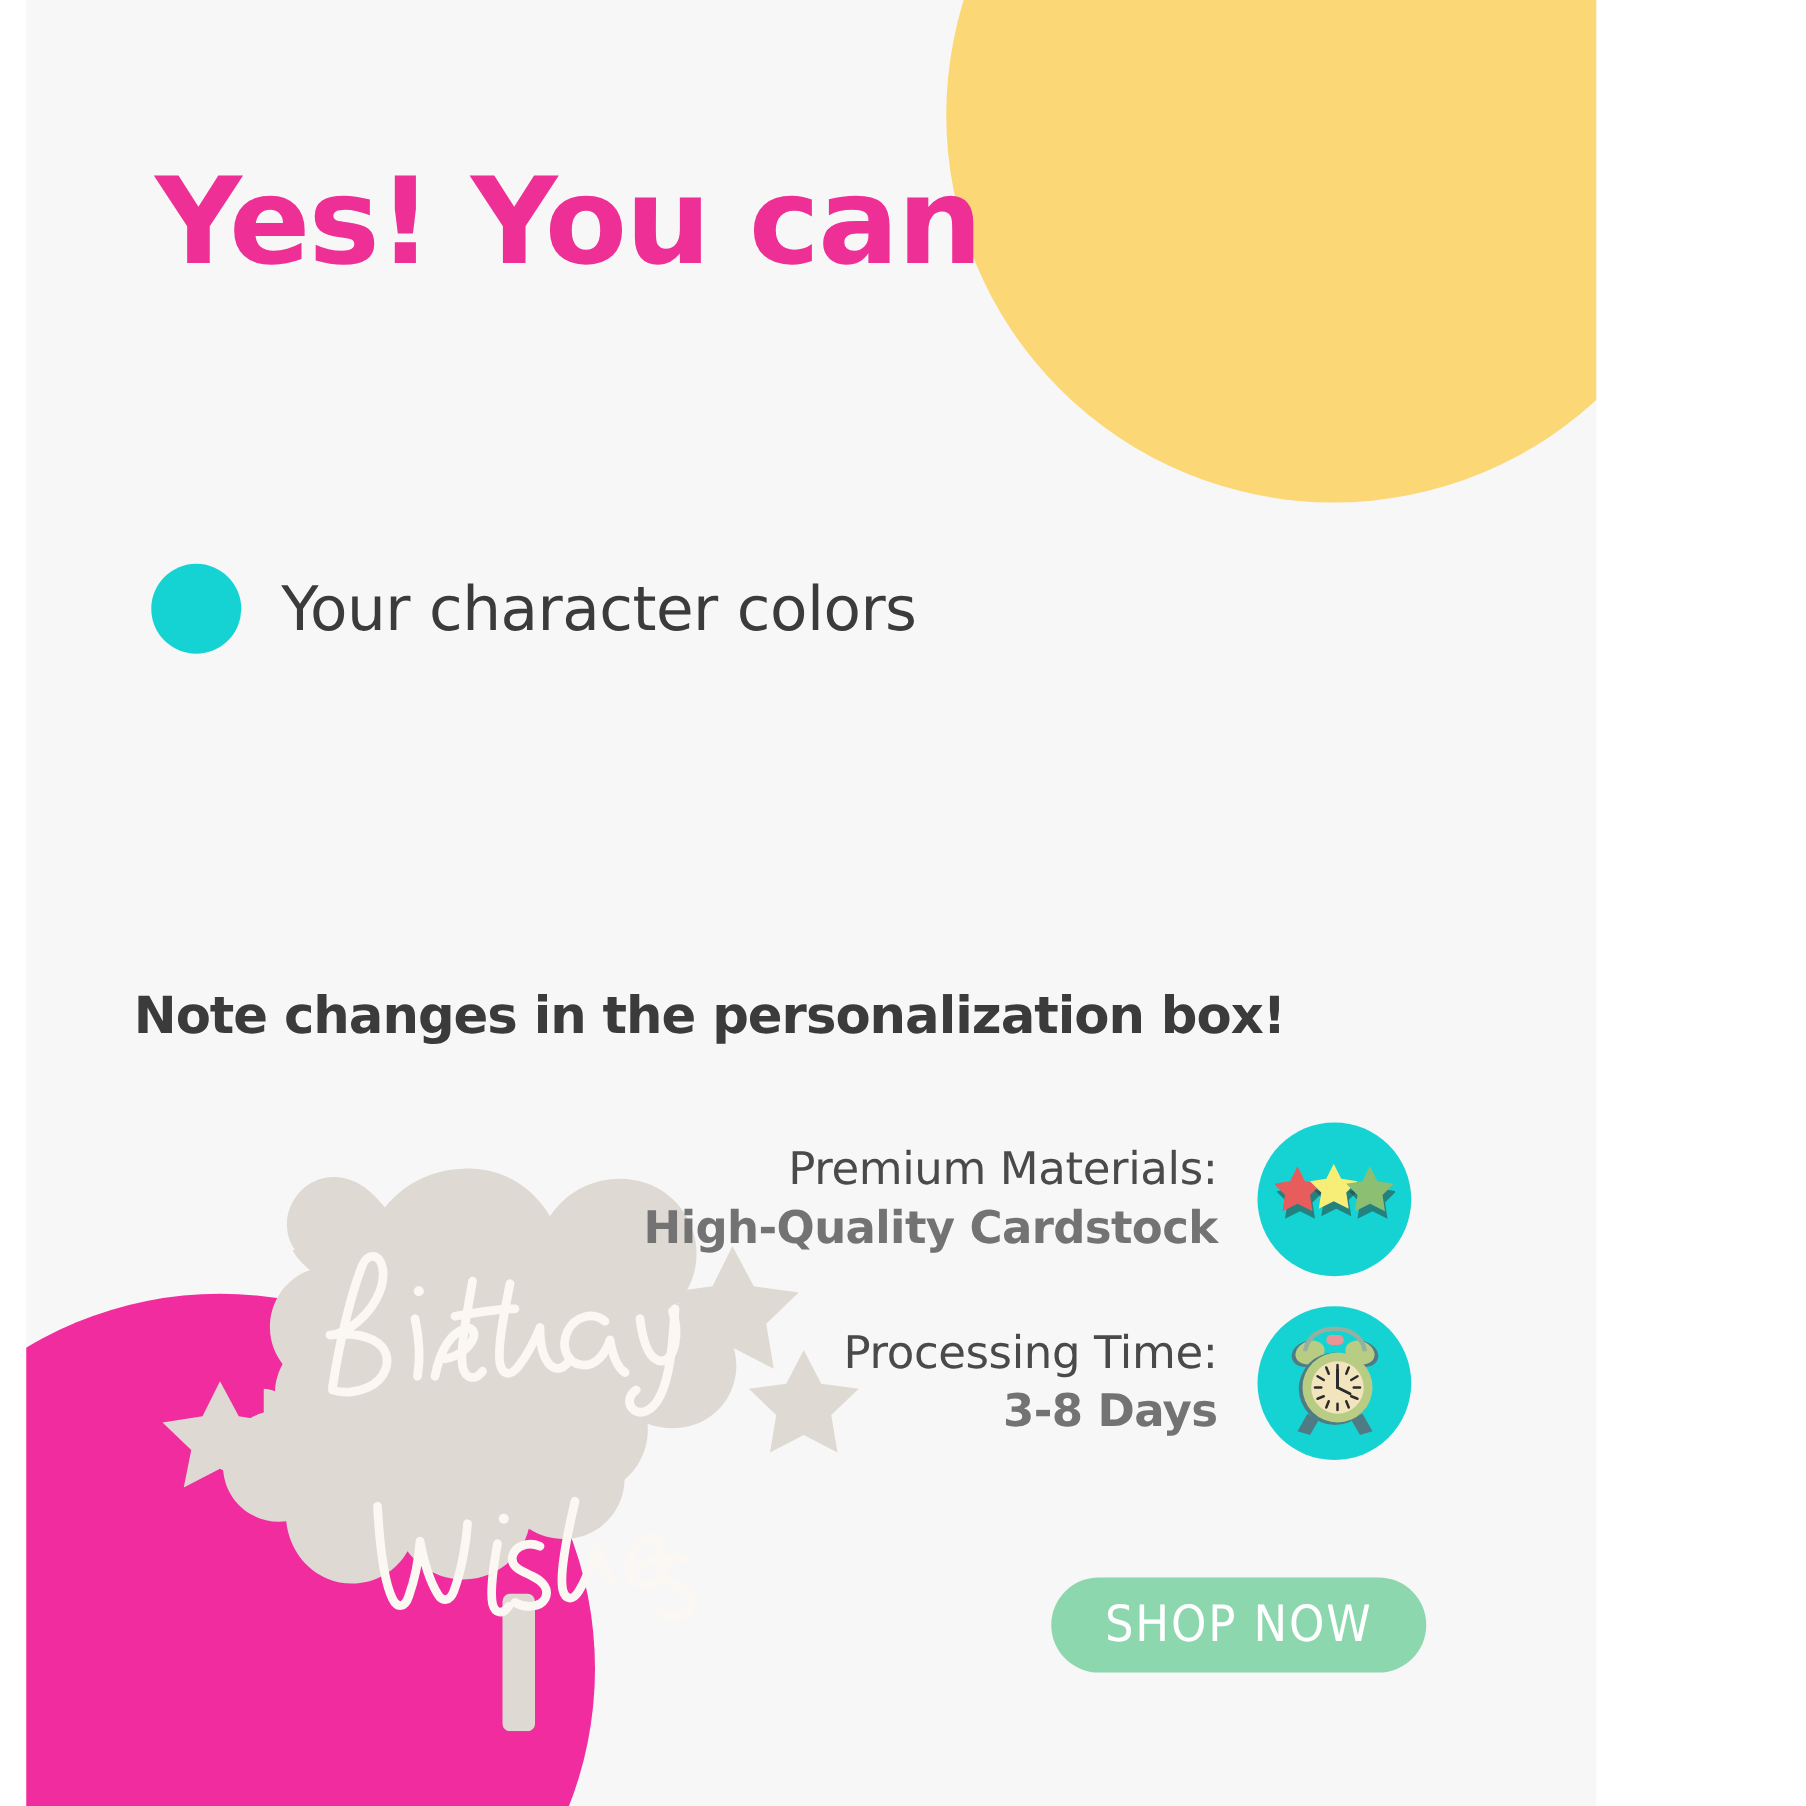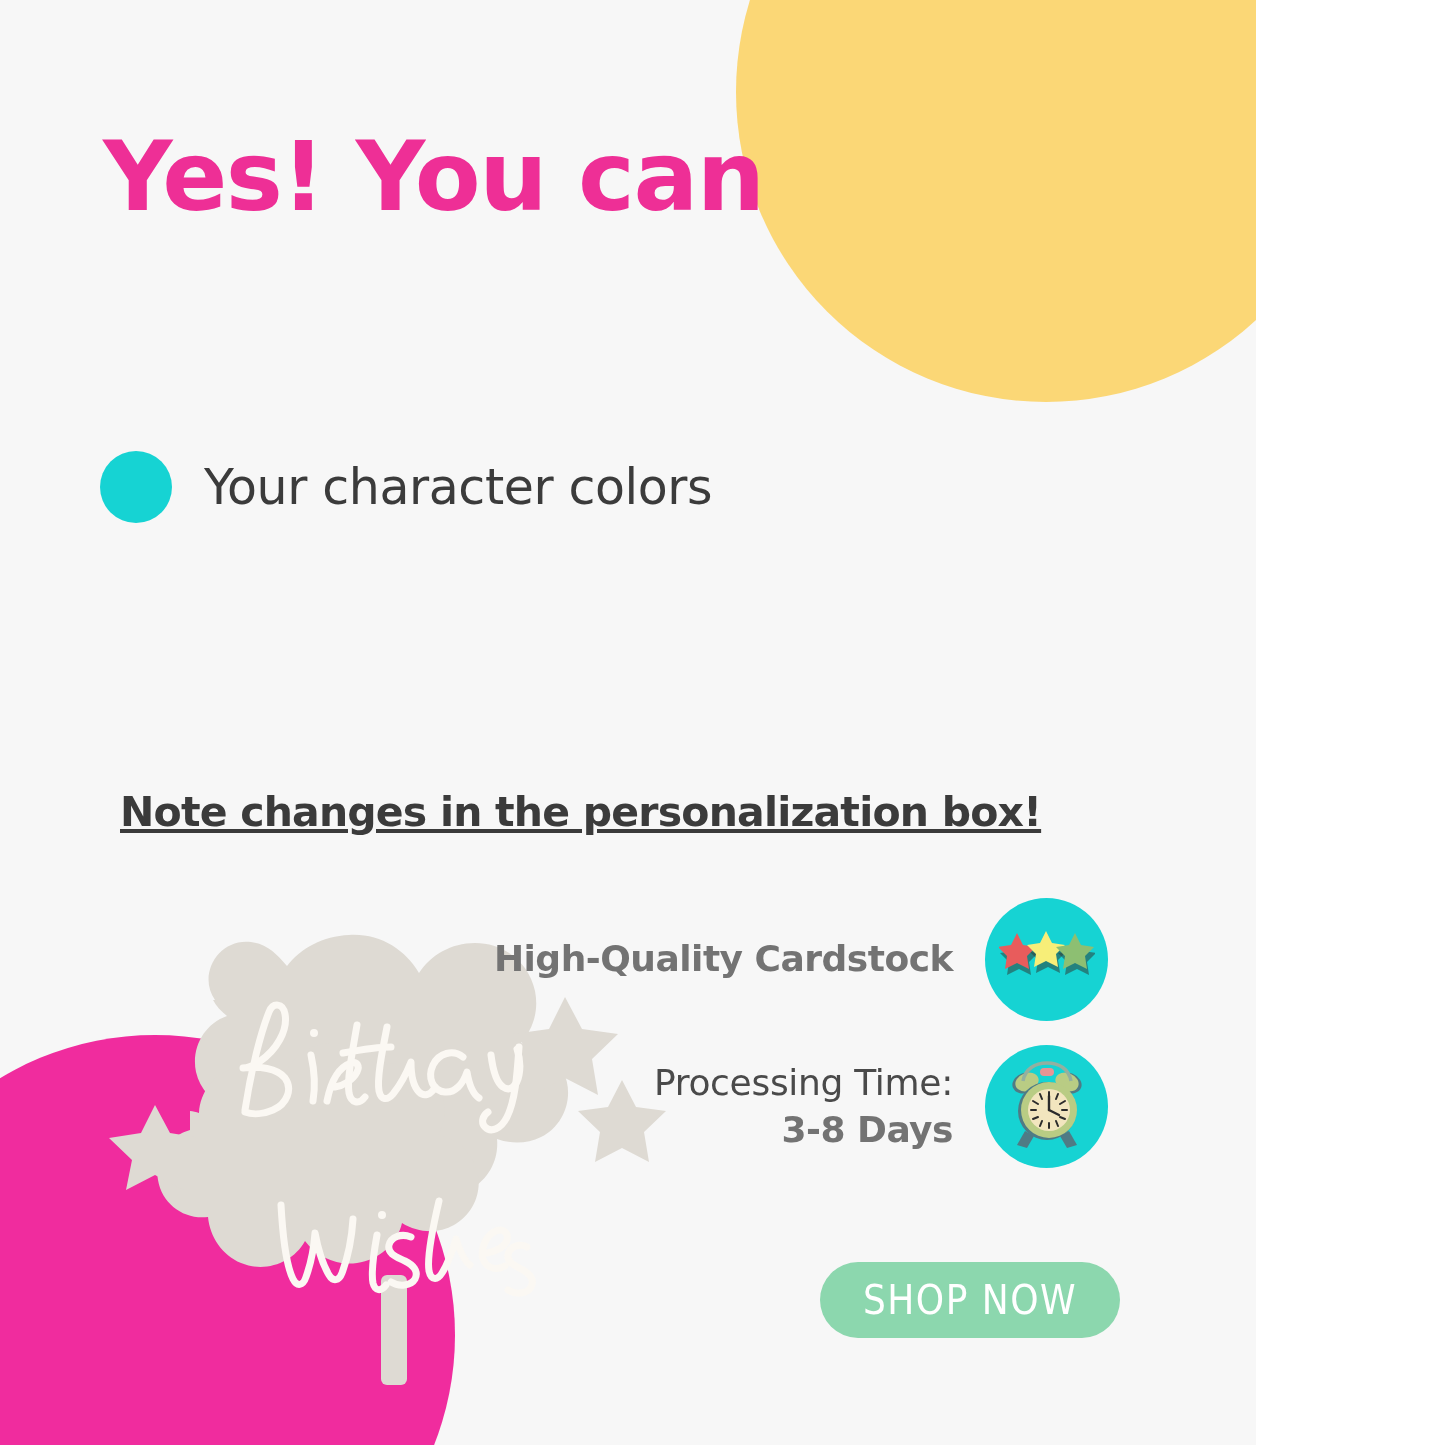--- a/index.html
+++ b/index.html
@@ -9,20 +9,21 @@
   }
   body {
     font-family: "Liberation Sans", sans-serif;
   }
   .canvas {
     position: relative;
     width: 1256px;
     height: 1445px;
     background: #F7F7F7;
     overflow: hidden;
+    margin-left: 21px;
   }
 
   
   .blob-yellow {
     position: absolute;
     top: -218px;
     right: -100px;
     width: 620px;
     height: 620px;
     border-radius: 50%;
@@ -78,29 +79,28 @@
     font-family: "DejaVu Sans", sans-serif;
     font-weight: 400;
     font-size: 49px;
     letter-spacing: -0.4px;
     white-space: nowrap;
   }
 
   
   .note {
     position: absolute;
-    left: 120px;
+    left: 86px;
     top: 788px;
     color: #3B3B3B;
     font-family: "DejaVu Sans", sans-serif;
     font-weight: 700;
     font-size: 41px;
     letter-spacing: -0.8px;
     white-space: nowrap;
-    text-decoration: underline;
   }
 
   
   .product {
     position: absolute;
     left: 95px;
     top: 905px;
     width: 620px;
     height: 480px;
   }
@@ -232,20 +232,21 @@
         <path d="M392 348c10-2 18-6 20-13 2-7-4-12-11-9-10 4-16 18-13 28 3 9 13 12 22 7"></path>
         <path d="M432 342c-8-4-18 0-19 8-1 8 8 11 15 15 7 4 12 10 8 17-4 7-15 8-23 3"></path>
       </g>
     </svg>
   </div>
 
   <div class="features">
 
     <div class="feature">
       <div class="feature-text">
+        <span class="feature-label">Premium Materials:</span>
         <span class="feature-value">High-Quality Cardstock</span>
       </div>
       <div class="feature-icon">
         <svg width="96" height="96" viewBox="0 0 96 96" aria-hidden="true">
           <g transform="translate(2,3)">
             <path d="M18 24l6 12 13 2-9 9 2 13-12-6-12 6 2-13-9-9 13-2z" fill="#2F3F3A" opacity="0.55"></path>
             <path d="M47 22l6 12 13 2-9 9 2 13-12-6-12 6 2-13-9-9 13-2z" fill="#2F3F3A" opacity="0.55"></path>
             <path d="M76 24l6 12 13 2-9 9 2 13-12-6-12 6 2-13-9-9 13-2z" fill="#2F3F3A" opacity="0.55"></path>
           </g>
           <path d="M18 21l6 12 13 2-9 9 2 13-12-6-12 6 2-13-9-9 13-2z" fill="#E85C5C"></path>

